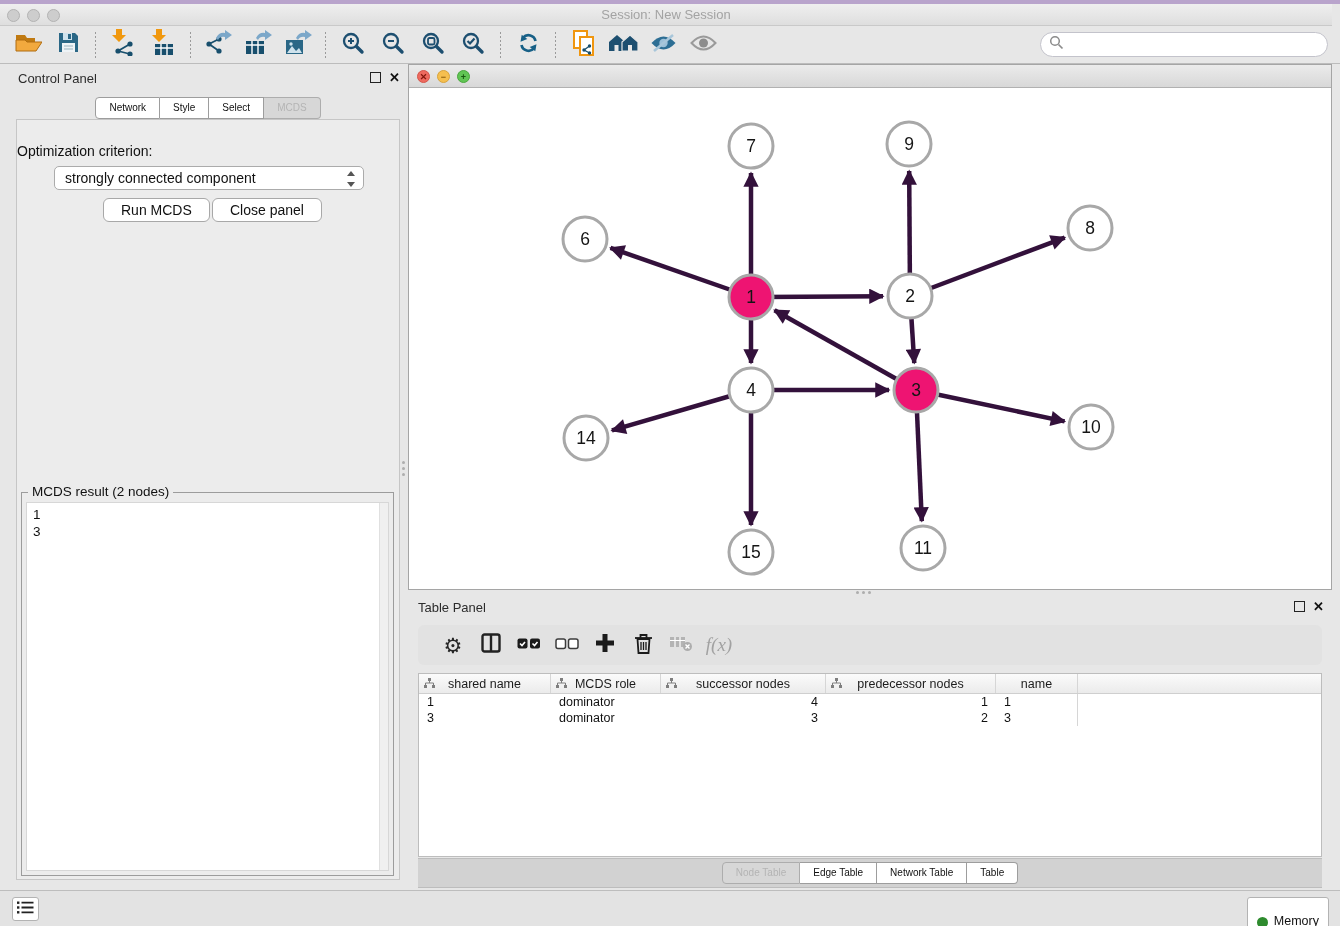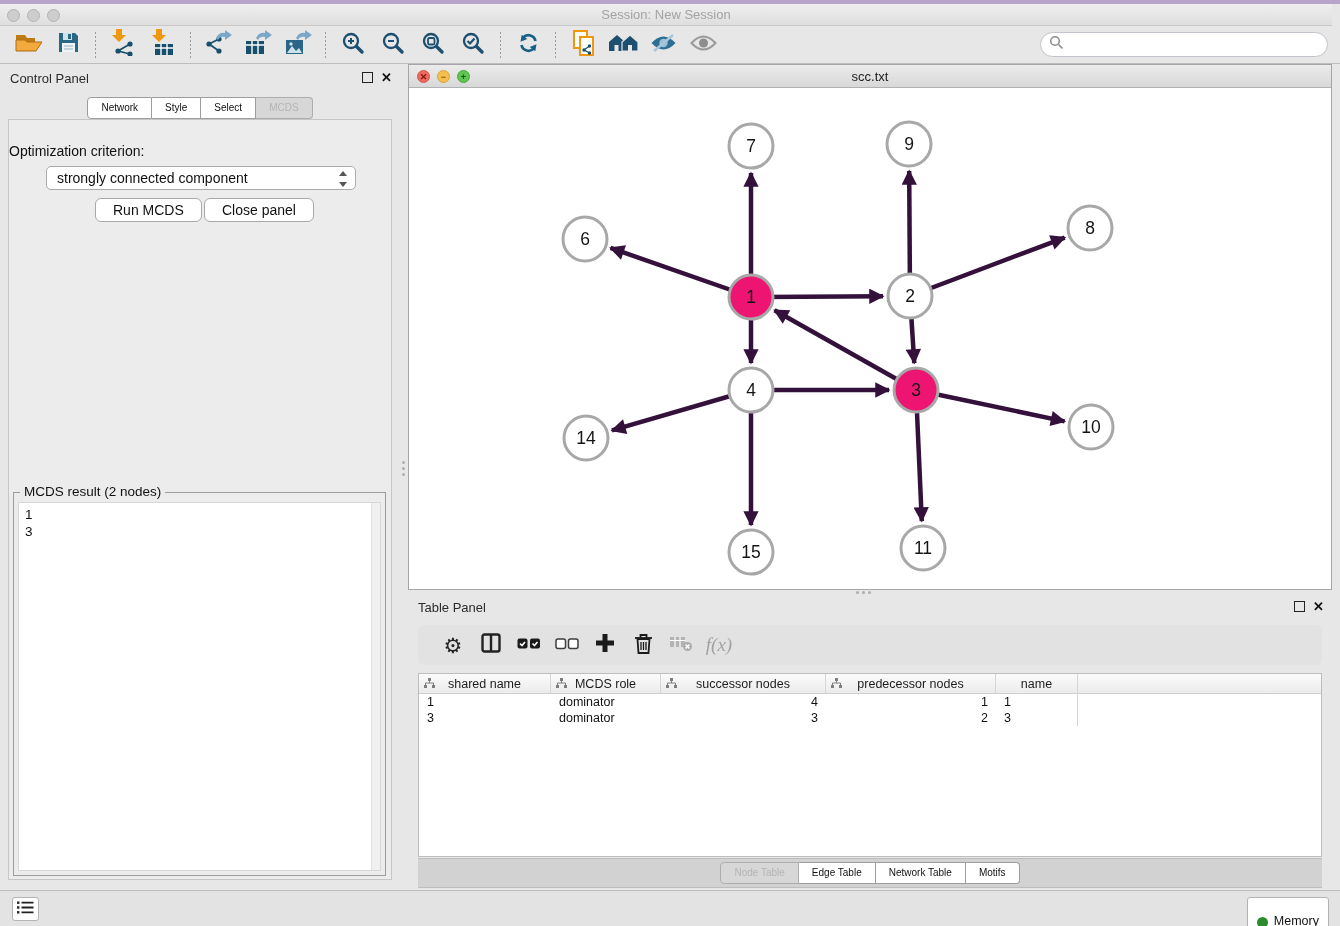--- a/index.html
+++ b/index.html
@@ -15,21 +15,21 @@
   .titlebar .wtitle { position:absolute; left:0; right:0; top:3px; text-align:center; font-size:13px; color:#a3a3a3; }
 
   .toolbar { position:absolute; left:0; top:26px; right:0; height:38px; background:#e7e7e7; border-bottom:1px solid #bcbcbc; display:flex; align-items:center; padding-left:8px; }
   .tbi { width:34px; height:32px; display:flex; align-items:center; justify-content:center; margin:0 3px; }
   .tsep { width:1px; height:26px; margin:0 7px; background-image:linear-gradient(#9a9a9a 40%, transparent 40%); background-size:1px 4px; }
   .spacer { flex:1; }
   .searchbox { width:288px; height:25px; margin-right:12px; background:#fff; border:1px solid #c3c3cb; border-radius:13px; display:flex; align-items:center; padding:0 8px; }
   .searchbox input { border:none; outline:none; flex:1; font-size:13px; margin-left:5px; background:transparent; }
 
   
-  .control-panel { position:absolute; left:0; top:64px; width:400px; bottom:36px; background:#e7e7e7; }
+  .control-panel { position:absolute; left:8px; top:64px; width:400px; bottom:36px; background:#e7e7e7; }
   .panel-head { position:absolute; left:0; top:4px; right:0; height:22px; }
   .panel-head .ptitle { position:absolute; left:10px; top:3px; font-size:13px; color:#2c2c2c; }
   .wm-btns { position:absolute; right:8px; top:4px; display:flex; gap:8px; align-items:center; }
   .float-ico { width:11px; height:11px; border:1.6px solid #222; display:inline-block; }
   .close-ico { font-size:13px; font-weight:bold; color:#111; line-height:11px; }
 
   .seg { display:flex; }
   .seg .tab { background:#fff; border:1px solid #9d9d9d; border-left:none; padding:4px 13px 5px; font-size:10px; color:#111; white-space:nowrap; }
   .seg .tab:first-child { border-left:1px solid #9d9d9d; border-radius:4px 0 0 4px; }
   .seg .tab:last-child { border-radius:0 4px 4px 0; }
@@ -288,21 +288,20 @@
       <i></i>
       <i></i>
       <i></i>
     </div>
 
   <div class="net-window">
     <div class="net-titlebar">
       <span class="tl red">✕</span>
       <span class="tl yellow">−</span>
       <span class="tl green">+</span>
-      <span class="nt">scc.txt</span>
     </div>
     <div class="net-canvas">
       <svg id="graph" width="922" height="501" viewBox="0 0 922 501">
         <defs>
           <marker id="arrow" viewBox="0 0 10 10" refX="9" refY="5" markerWidth="4.1" markerHeight="3.4" orient="auto">
             <path id="arrow-path" d="M0 0L10 5L0 10z" fill="#33113b"></path>
           </marker>
         </defs>
       <line x1="342" y1="209" x2="342" y2="85" stroke="#33113b" stroke-width="4.5" marker-end="url(#arrow)"></line>
           <line x1="342" y1="209" x2="201.48895963725064" y2="159.90578107807553" stroke="#33113b" stroke-width="4.5" marker-end="url(#arrow)"></line>
@@ -489,21 +488,21 @@
         <div class="td c4 num">2</div>
         <div class="td c5">3</div>
       </div>
     </div>
 
     <div class="tp-tabbar">
       <div class="seg">
         <span class="tab selected">Node Table</span>
         <span class="tab">Edge Table</span>
         <span class="tab">Network Table</span>
-        <span class="tab">Motifs</span>
+        <span class="tab">Table</span>
       </div>
     </div>
   </div>
 
   <div class="statusbar">
     <span class="list-btn">
         <span><svg width="17" height="13" viewBox="0 0 17 13">
             <rect x="0" y="0.5" width="2.4" height="2.4" fill="#222"></rect>
             <rect x="0" y="5.3" width="2.4" height="2.4" fill="#222"></rect>
             <rect x="0" y="10.1" width="2.4" height="2.4" fill="#222"></rect>

